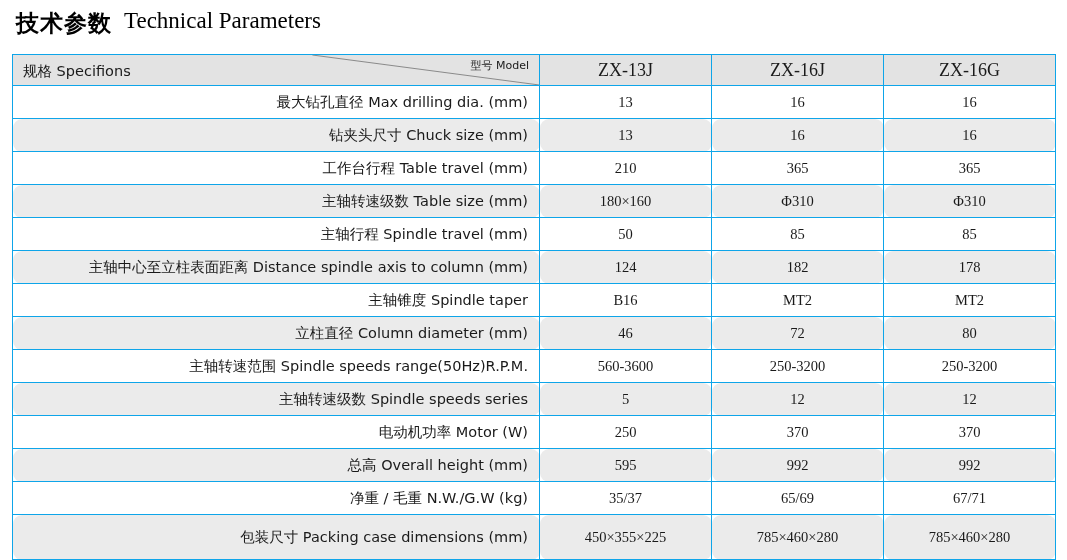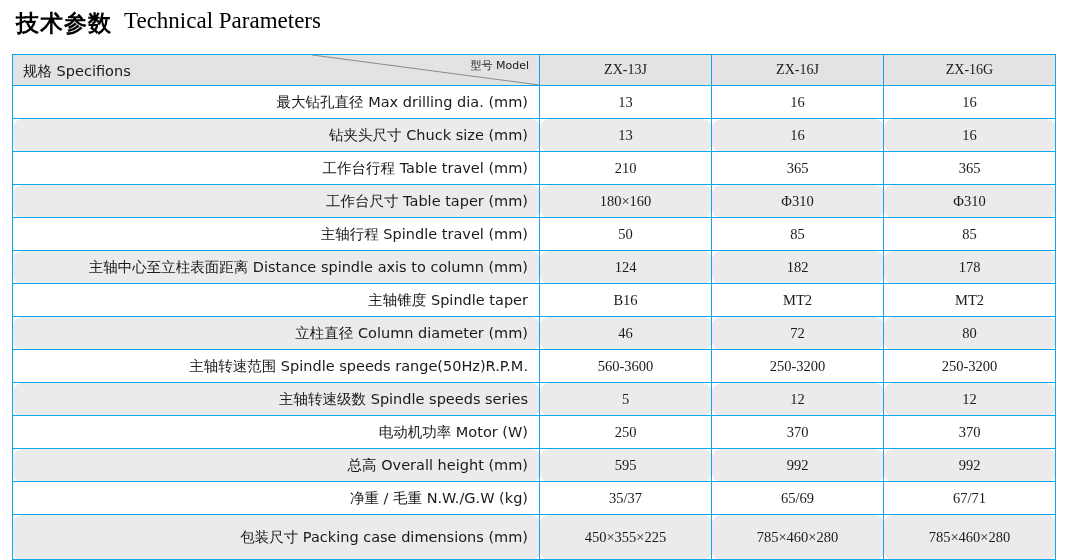--- a/index.html
+++ b/index.html
@@ -96,21 +96,21 @@
   }
   td.head-label .model-txt {
     position: absolute;
     right: 10px;
     top: 3px;
     font-size: 11px;
   }
   tr.head td.head-model {
     text-align: center;
     font-family: "Liberation Serif", serif;
-    font-size: 14px;
+    font-size: 18px;
   }
   .cn {
     font-family: "DejaVu Sans", "Liberation Sans", sans-serif;
   }
   tr.tall td {
     height: 44px;
   }
 </style>
 </head>
 <body>
@@ -155,21 +155,21 @@
         <td class="val">16</td>
         <td class="val">16</td>
       </tr>
       <tr class="row-plain">
         <td class="label cn">工作台行程  Table travel (mm)</td>
         <td class="val">210</td>
         <td class="val">365</td>
         <td class="val">365</td>
       </tr>
       <tr class="row-alt">
-        <td class="label cn">工作台尺寸  Table taper (mm)</td>
+        <td class="label cn">主轴转速级数  Table size (mm)</td>
         <td class="val">180×160</td>
         <td class="val">Φ310</td>
         <td class="val">Φ310</td>
       </tr>
       <tr class="row-plain">
         <td class="label cn">主轴行程  Spindle travel (mm)</td>
         <td class="val">50</td>
         <td class="val">85</td>
         <td class="val">85</td>
       </tr>

